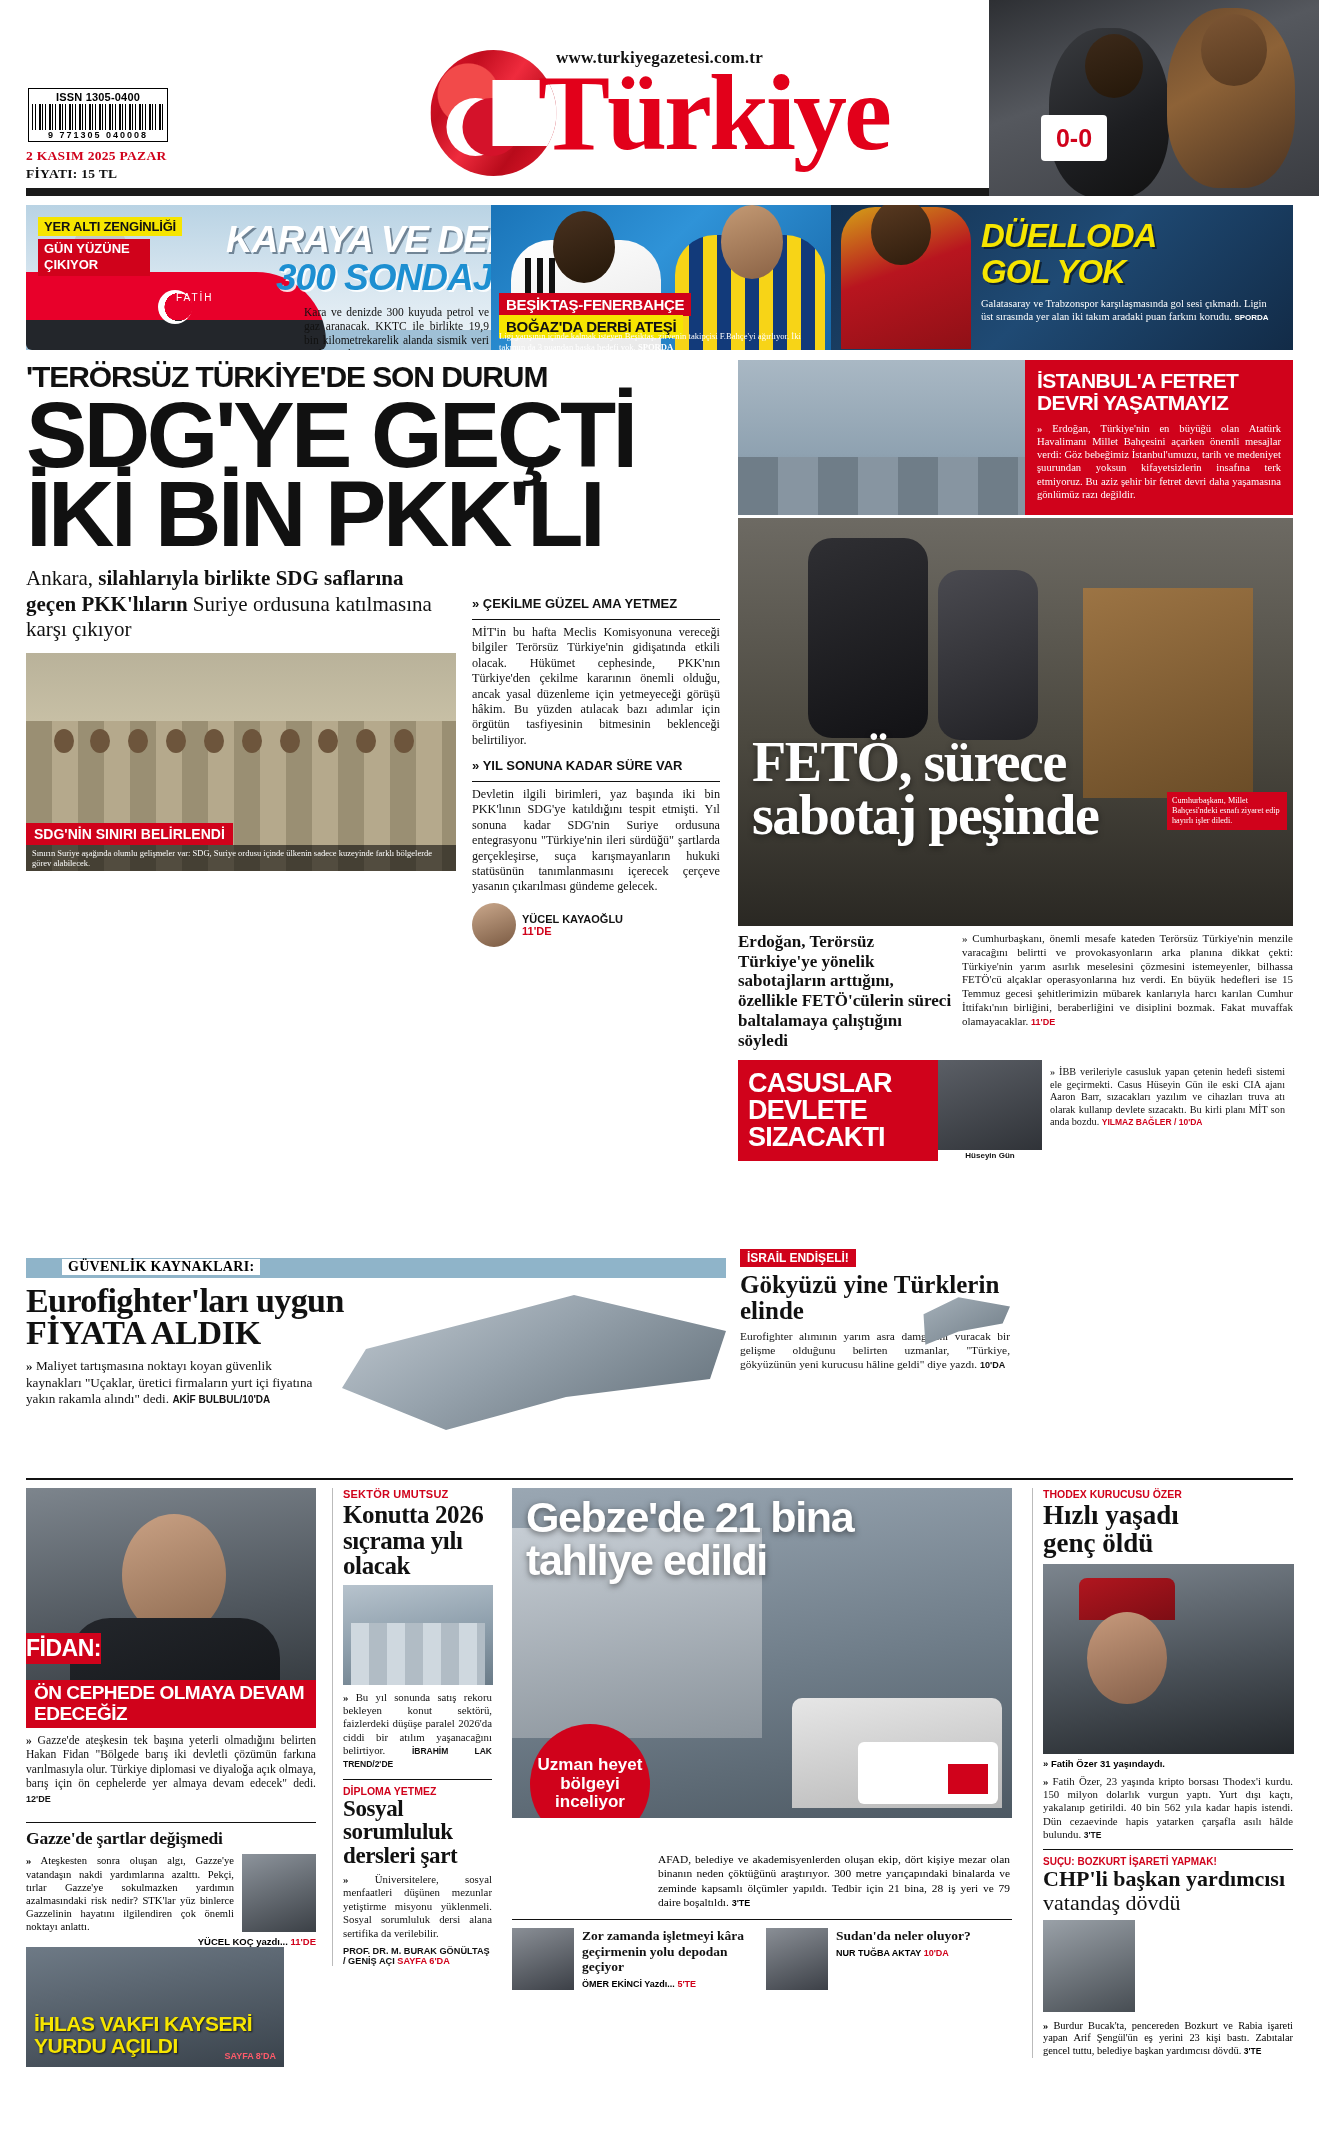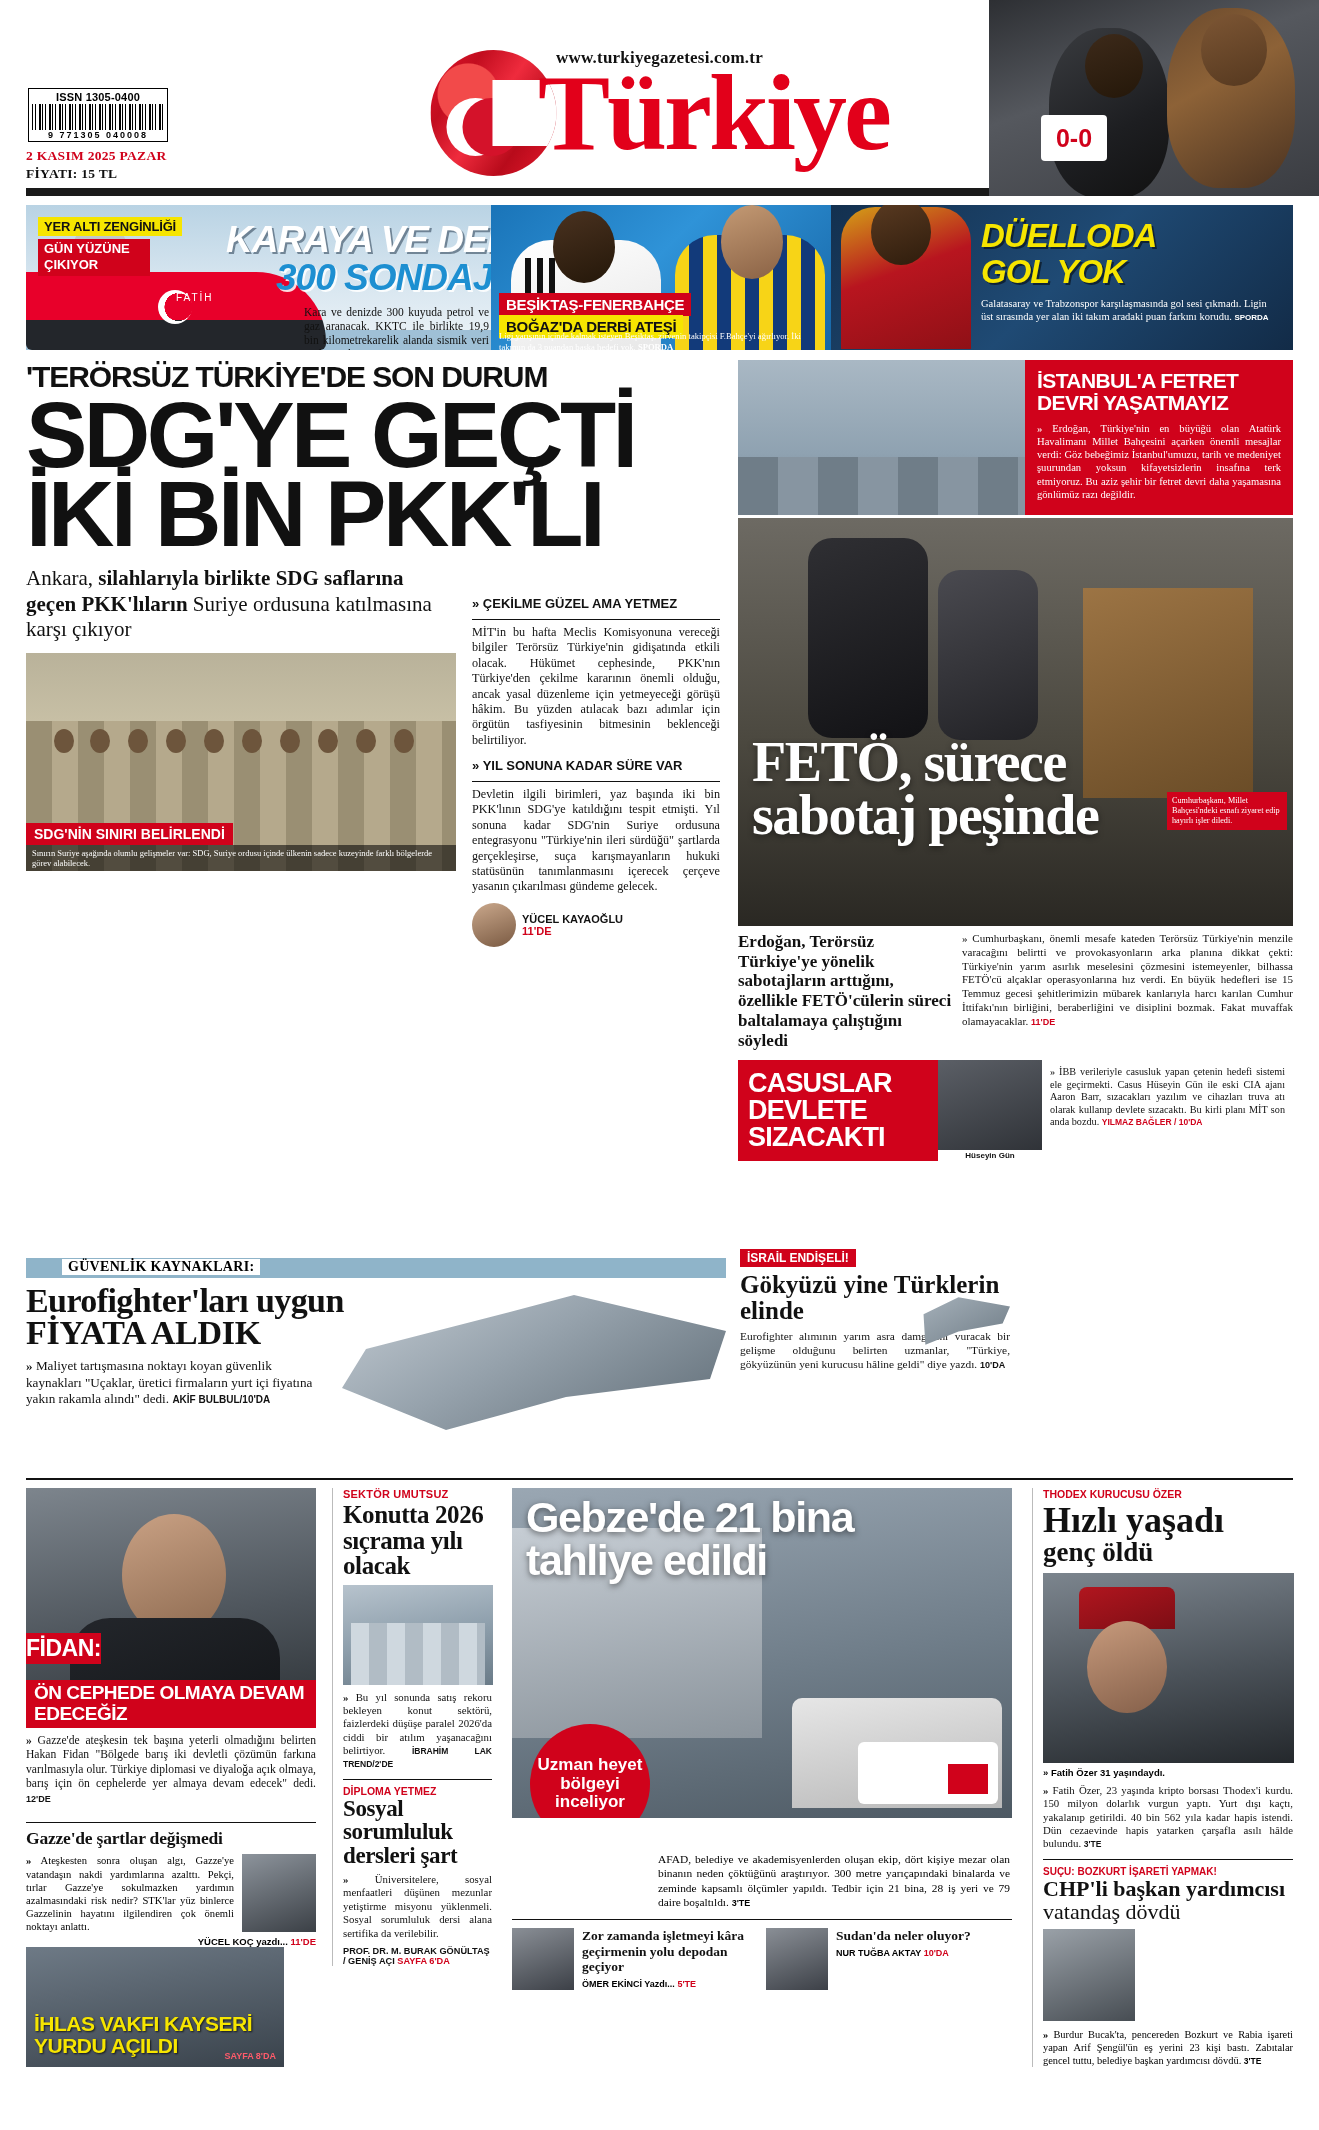--- a/index.html
+++ b/index.html
@@ -284,21 +284,21 @@
   .gebze-p .cred { font-family:"Liberation Sans",sans-serif; font-weight:700; font-size:9px;}
   .two-mini { display:flex; gap:12px; margin-top:10px; border-top:1px solid #111; padding-top:8px;}
   .mini { display:flex; gap:8px; width:242px;}
   .mini .av { width:62px; height:62px; flex:none; background:linear-gradient(160deg,#8a8f96,#3c4047);}
   .mini .tx { font-family:"Liberation Serif",serif; font-weight:700; font-size:13.5px; line-height:1.14; color:#111;}
   .mini .cr { font-family:"Liberation Sans",sans-serif; font-weight:700; font-size:9px; margin-top:4px;}
   .mini .cr .pg { color:#d0021b;}
 
   .b-col4 { position:absolute; left:1006px; top:8px; width:261px; border-left:1px solid #bbb; padding-left:10px;}
   .thodex { font-family:"Liberation Sans",sans-serif; font-weight:700; font-size:10.5px; color:#d0021b;}
-  .thodex-h1 { font-family:"Liberation Serif",serif; font-weight:700; font-size:36px; color:#111; line-height:1.03; margin-top:2px;}
+  .thodex-h1 { font-family:"Liberation Serif",serif; font-weight:700; font-size:27px; color:#111; line-height:1.03; margin-top:2px;}
   .thodex-h2 { font-family:"Liberation Serif",serif; font-weight:700; font-size:27px; color:#111; line-height:1.03;}
   .ozer-img { width:251px; height:190px; margin-top:6px; position:relative; overflow:hidden;
      background:linear-gradient(170deg,#7c858e 0%,#4a5158 55%,#24282c 100%);}
   .ozer-img .cap2 { position:absolute; left:36px; top:14px; width:96px; height:42px; border-radius:8px 8px 0 0;
      background:linear-gradient(160deg,#b1161f,#7d0d14);}
   .ozer-img .fc { position:absolute; left:44px; top:48px; width:80px; height:92px; border-radius:50%;
      background:linear-gradient(160deg,#c79a7c,#85604a);}
   .ozer-cap { font-family:"Liberation Sans",sans-serif; font-weight:700; font-size:9.5px; margin-top:4px;}
   .sucu { font-family:"Liberation Sans",sans-serif; font-weight:700; font-size:10px; color:#d0021b;
      margin-top:8px; border-top:1px solid #111; padding-top:6px;}

